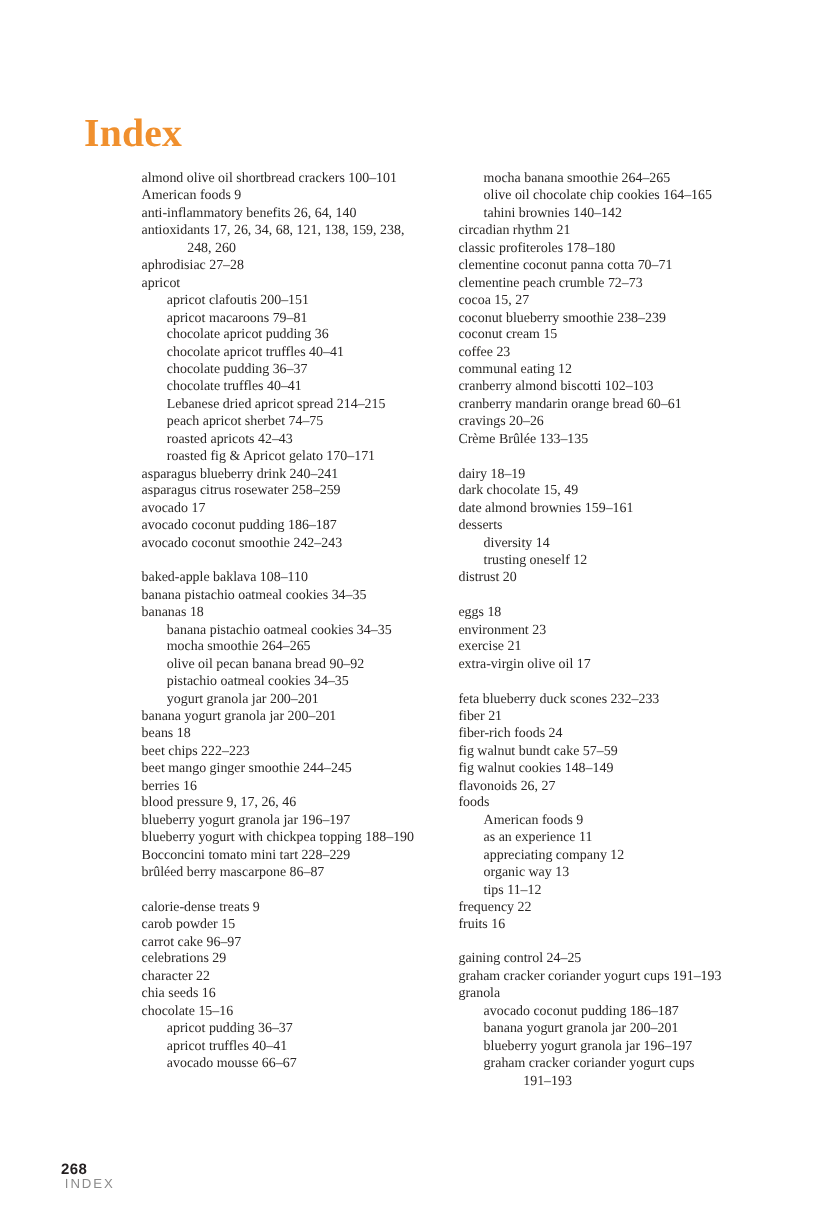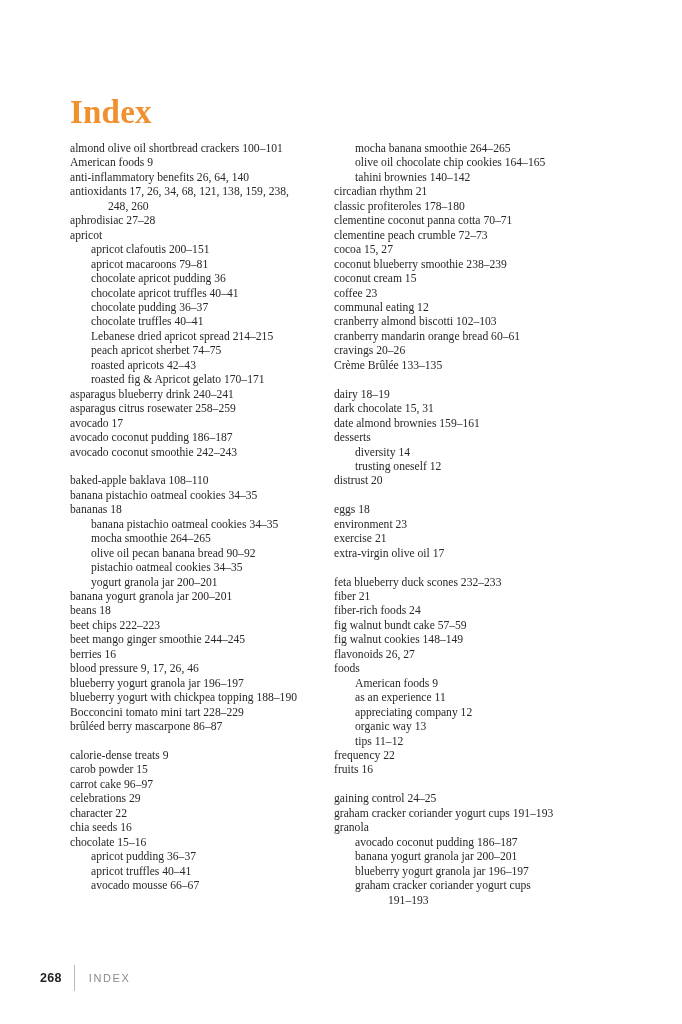--- a/index.html
+++ b/index.html
@@ -28,20 +28,21 @@
     line-height: 1;
   }
   .columns {
     position: absolute;
     left: 0;
     top: 142px;
     width: 608px;
     display: flex;
     flex-direction: row;
     align-items: flex-start;
+    padding-left: 48px;
   }
   .col {
     font-size: 11.6px;
     line-height: 14.45px;
     color: #2a2725;
   }
   .col-left {
     width: 265px;
     margin-left: 70px;
   }
@@ -66,21 +67,21 @@
     padding-left: 54px;
   }
   .gap {
     height: 14.45px;
   }
   .footer {
     position: absolute;
     left: 40px;
     bottom: 35px;
     display: flex;
-    flex-direction: row;
+    flex-direction: column;
     align-items: center;
     height: 22px;
   }
   .folio {
     font-family: "Liberation Sans", "DejaVu Sans", sans-serif;
     font-weight: bold;
     font-size: 12.5px;
     color: #231f20;
     letter-spacing: 0.3px;
     padding-right: 12px;
@@ -172,21 +173,21 @@
         <div class="entry lvl1">coconut blueberry smoothie 238–239</div>
         <div class="entry lvl1">coconut cream 15</div>
         <div class="entry lvl1">coffee 23</div>
         <div class="entry lvl1">communal eating 12</div>
         <div class="entry lvl1">cranberry almond biscotti 102–103</div>
         <div class="entry lvl1">cranberry mandarin orange bread 60–61</div>
         <div class="entry lvl1">cravings 20–26</div>
         <div class="entry lvl1">Crème Brûlée 133–135</div>
         <div class="gap"></div>
         <div class="entry lvl1">dairy 18–19</div>
-        <div class="entry lvl1">dark chocolate 15, 31</div>
+        <div class="entry lvl1">dark chocolate 15, 49</div>
         <div class="entry lvl1">date almond brownies 159–161</div>
         <div class="entry lvl1">desserts</div>
         <div class="entry lvl2">diversity 14</div>
         <div class="entry lvl2">trusting oneself 12</div>
         <div class="entry lvl1">distrust 20</div>
         <div class="gap"></div>
         <div class="entry lvl1">eggs 18</div>
         <div class="entry lvl1">environment 23</div>
         <div class="entry lvl1">exercise 21</div>
         <div class="entry lvl1">extra-virgin olive oil 17</div>

